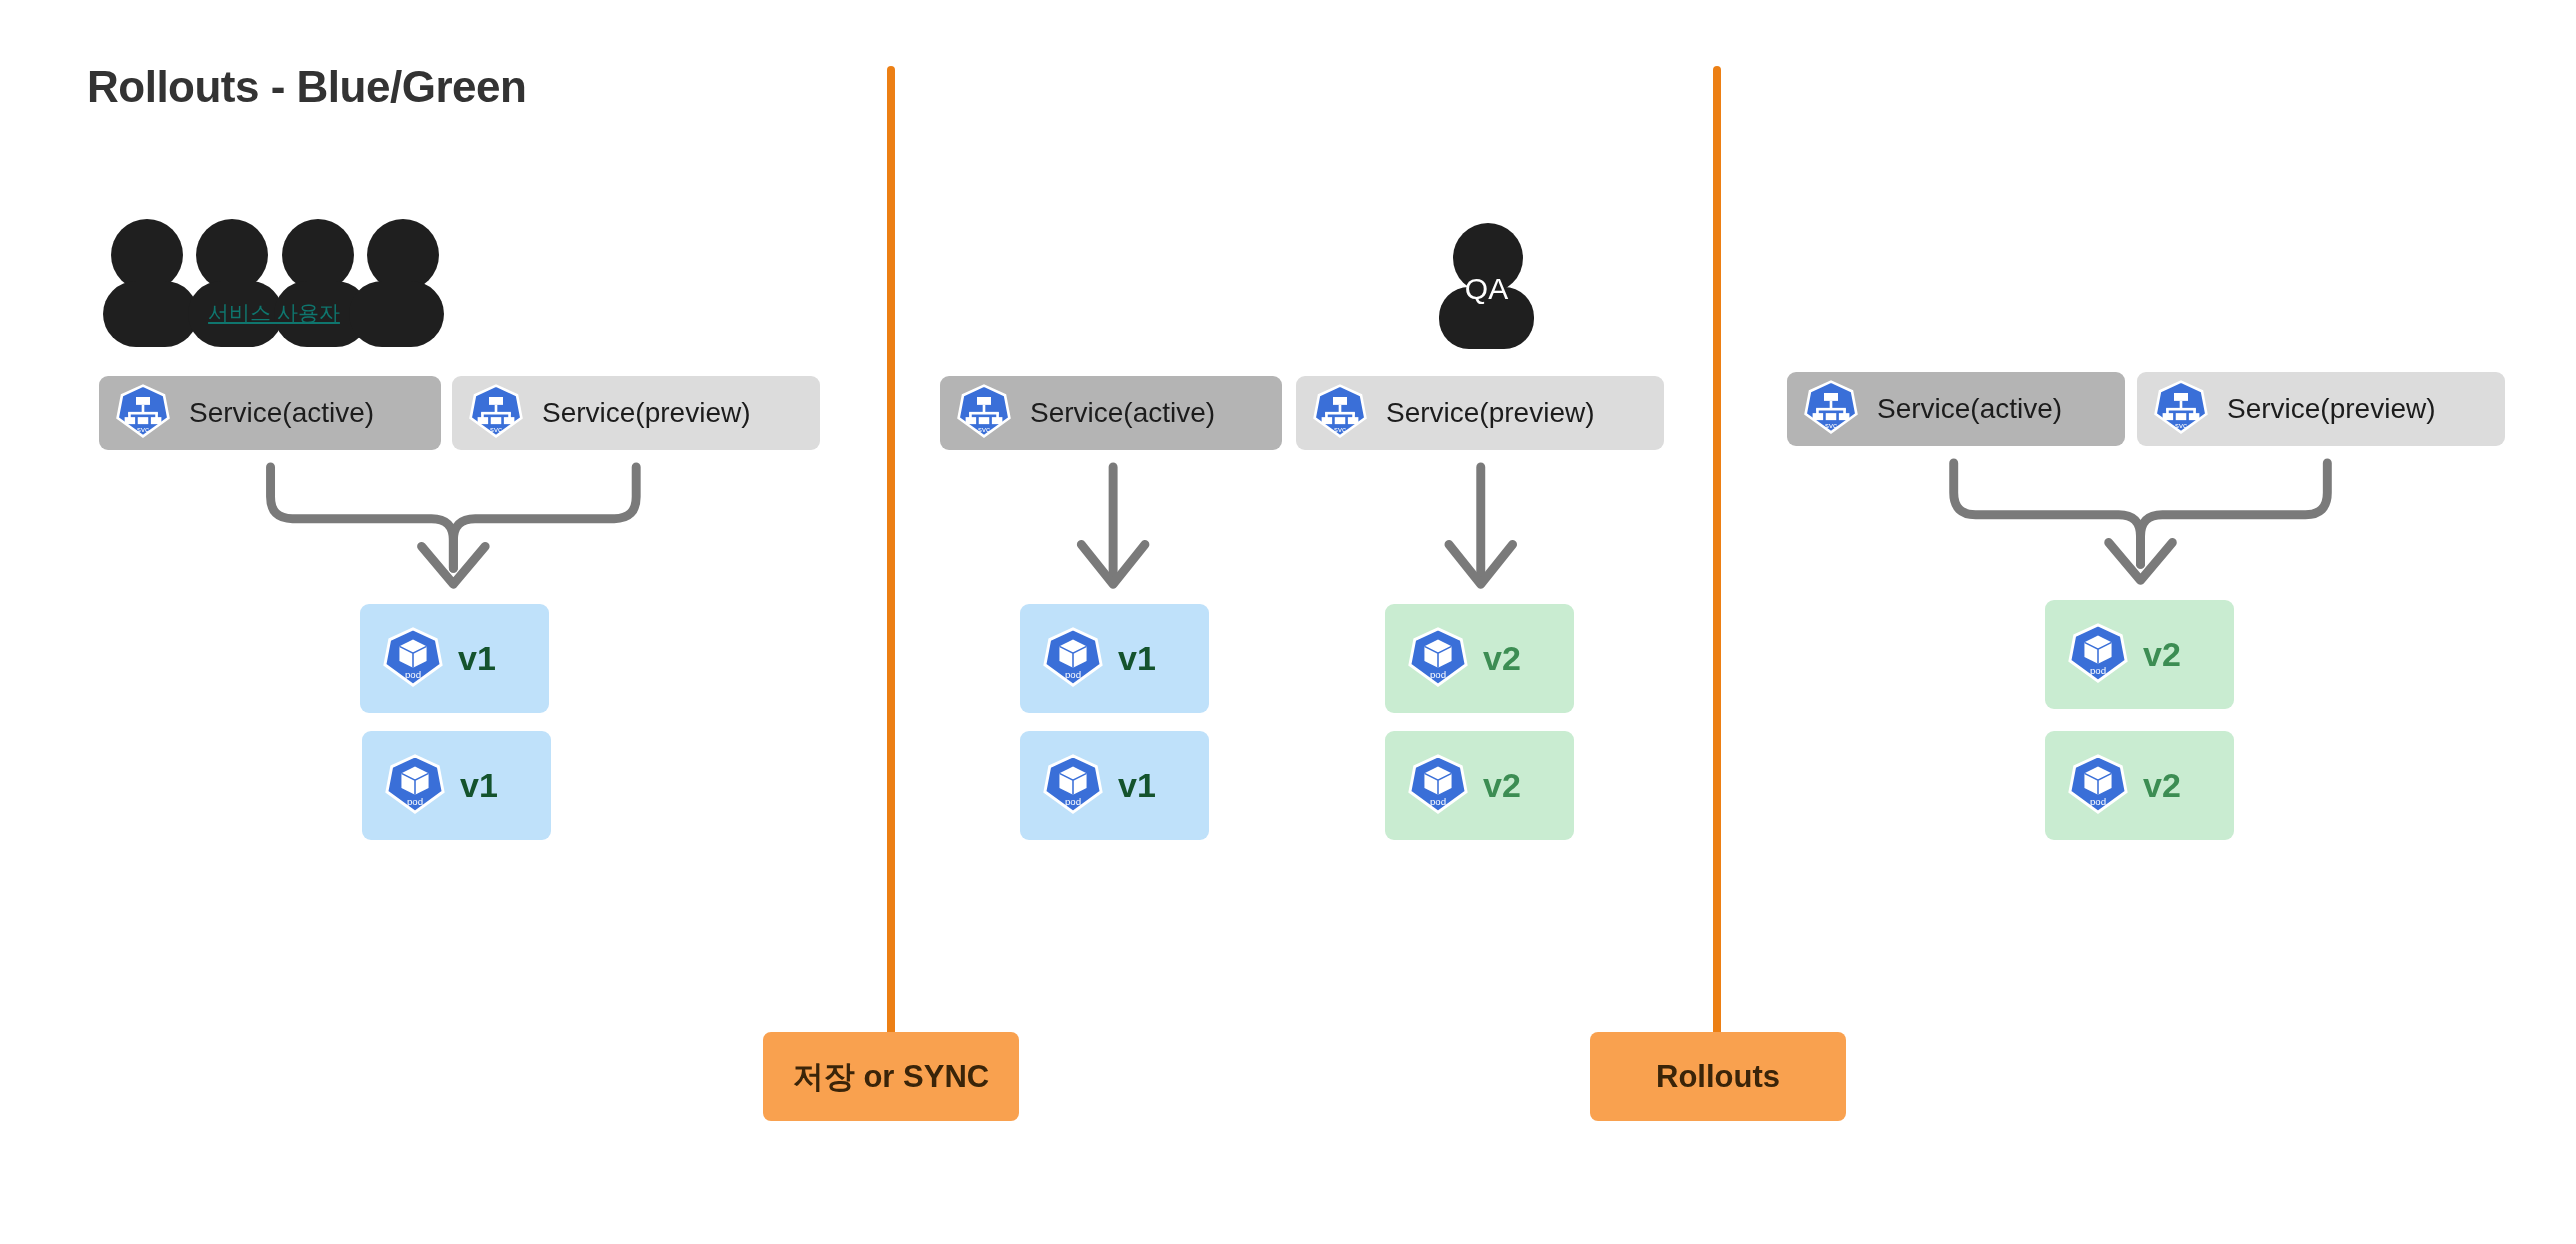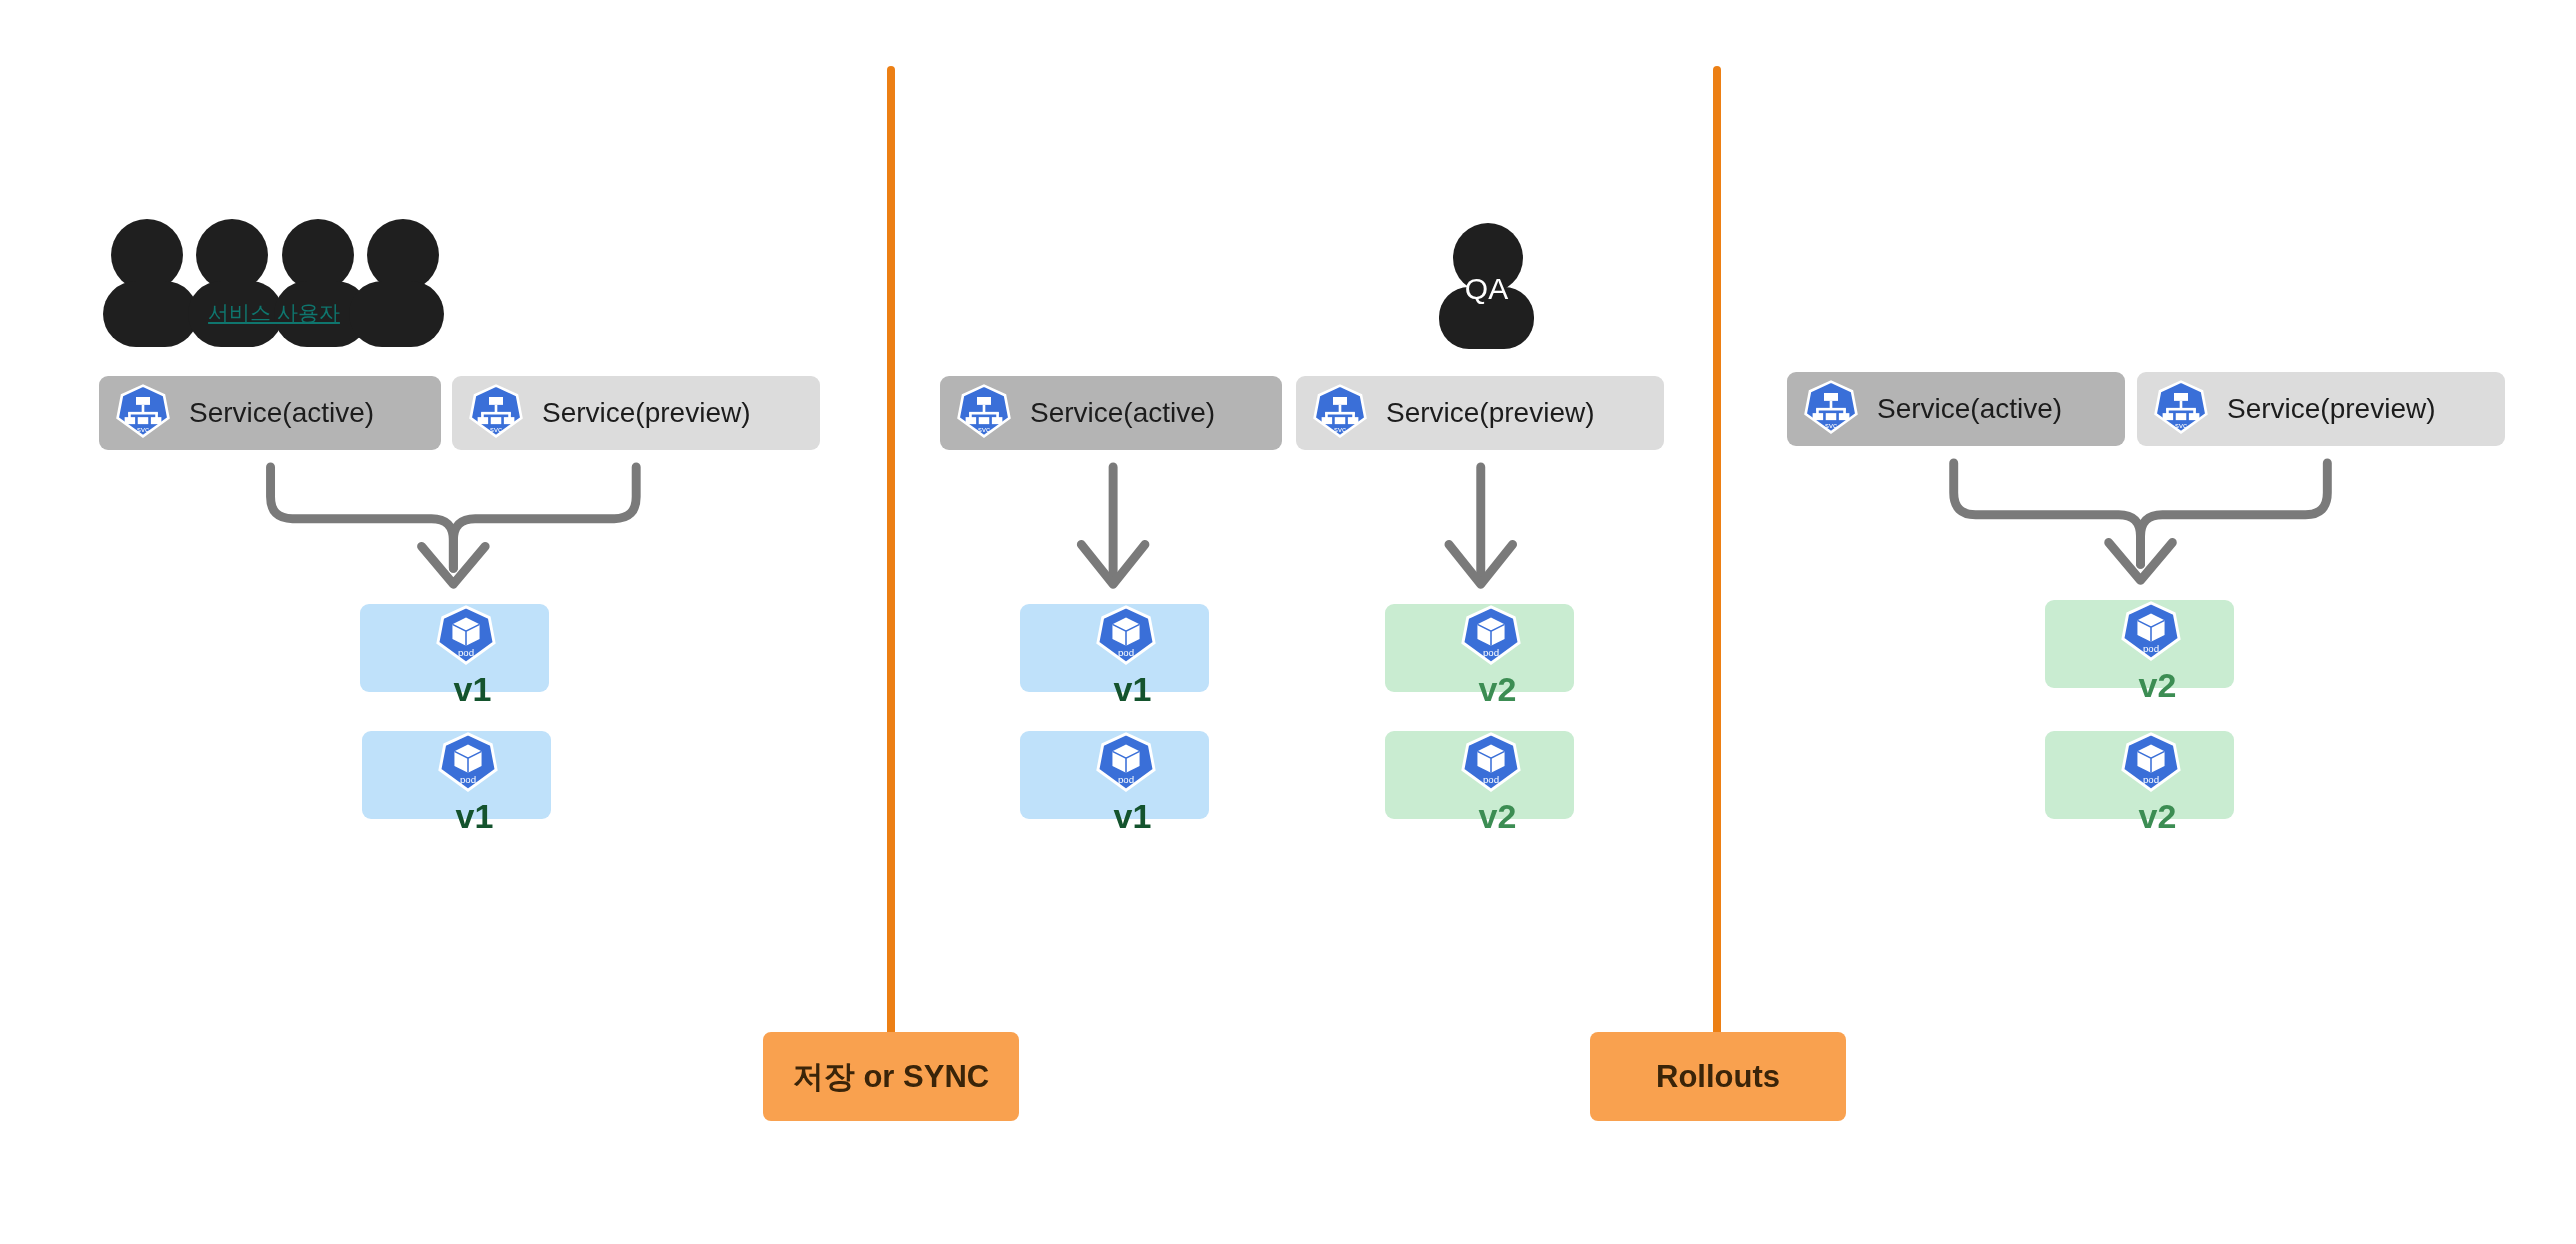--- a/index.html
+++ b/index.html
@@ -99,27 +99,26 @@
     font-size: 28px;
     font-weight: normal;
     color: #1c1c1c;
     white-space: nowrap;
     margin-left: 18px;
   }
 
   
   .pod-box {
     position: absolute;
-    height: 88px;
+    height: 109px;
     border-radius: 9px;
     display: flex;
     align-items: center;
     padding-left: 22px;
     box-sizing: border-box;
-    flex-direction: column;
   }
   .pod-box.blue  { background: #bfe1fa; }
   .pod-box.green { background: #c9ecd1; }
   .pod-box .pod-label {
     font-size: 34px;
     font-weight: bold;
     white-space: nowrap;
     margin-left: 14px;
   }
   .pod-box.blue  .pod-label { color: #14532d; }
@@ -135,20 +134,21 @@
     width: 2576px;
     height: 1244px;
     pointer-events: none;
   }
 </style>
 </head>
 <body>
 
 <div id="stage">
 
+  <div class="page-title">Rollouts - Blue/Green</div>
 
   <svg class="connectors" viewBox="0 0 2592 1252" xmlns="http://www.w3.org/2000/svg">
     <defs>
       <style>
         .arr {
           fill: none;
           stroke: #7a7a7a;
           stroke-width: 9;
           stroke-linecap: round;
           stroke-linejoin: round;

